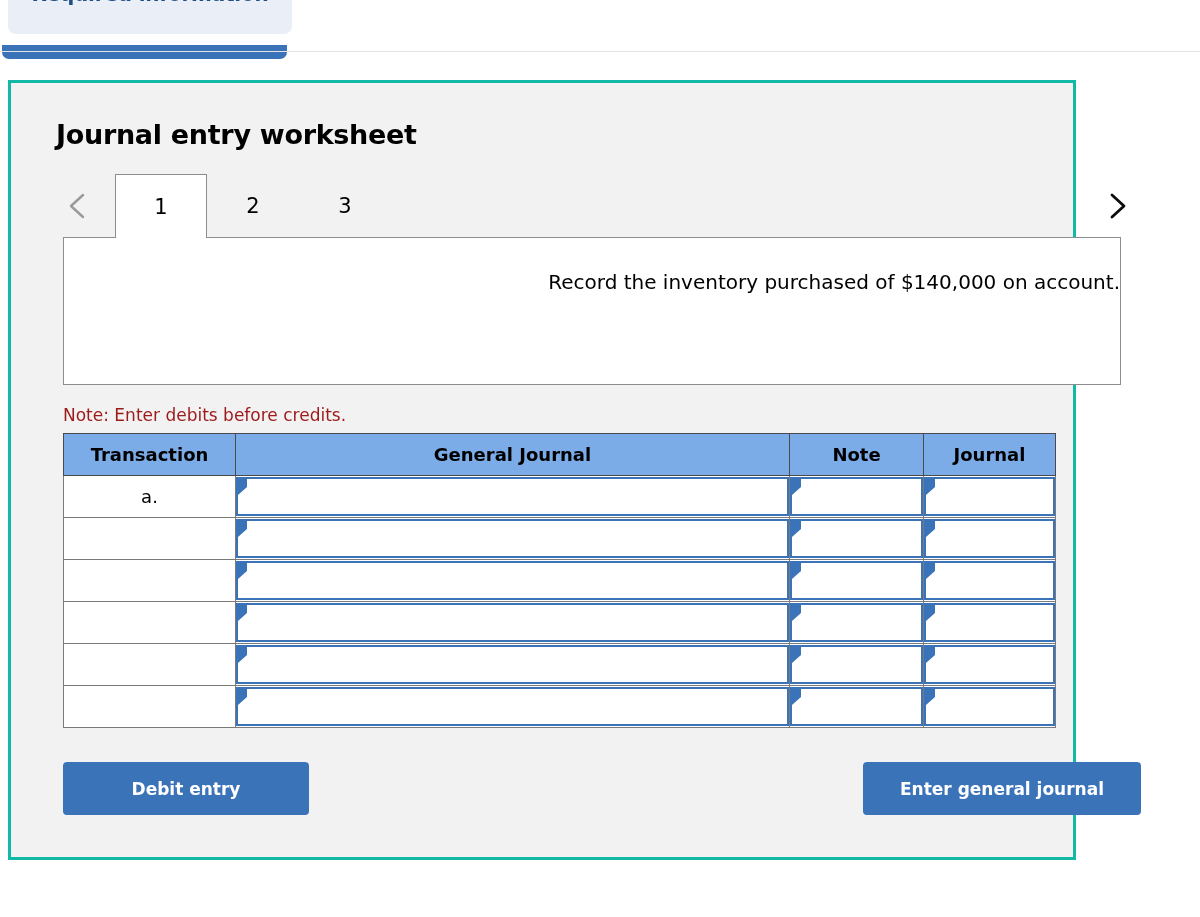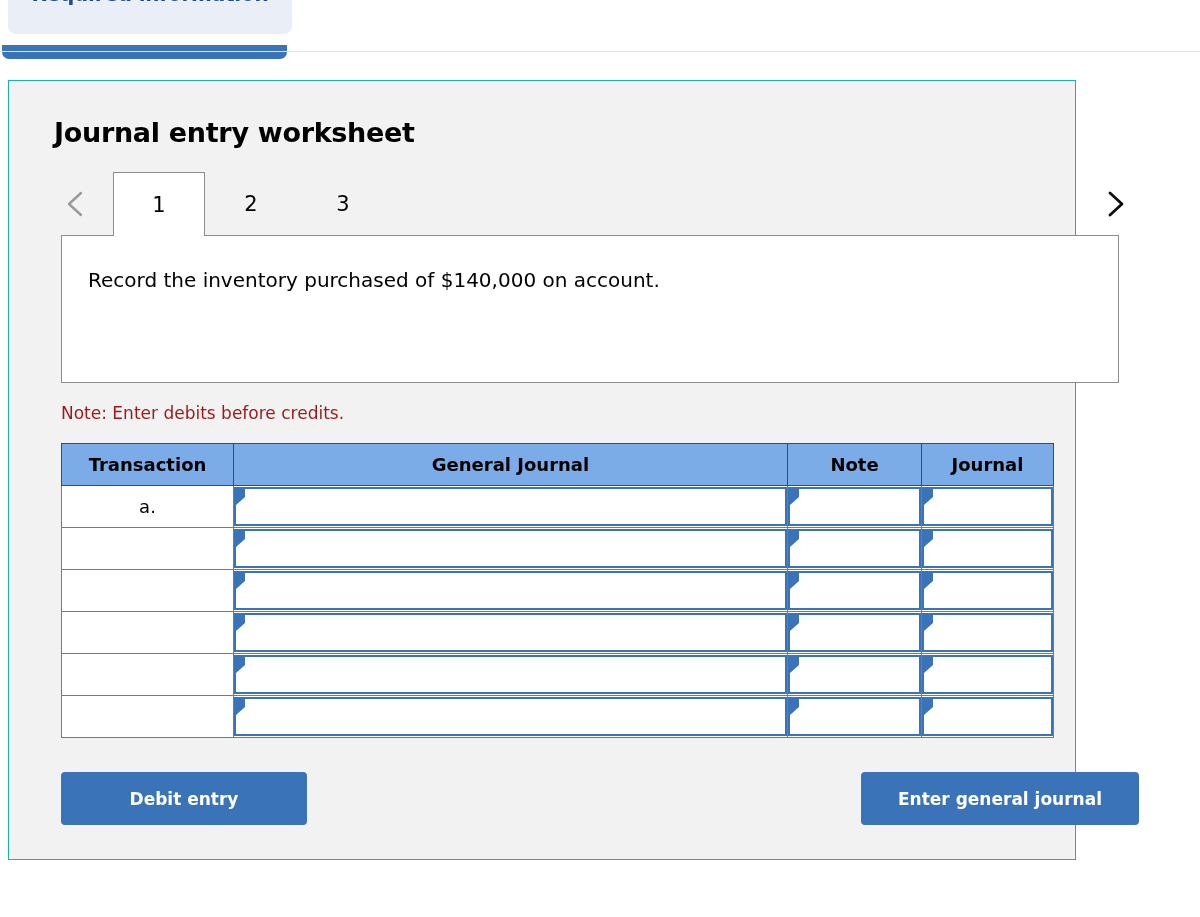--- a/index.html
+++ b/index.html
@@ -60,21 +60,21 @@
   }
 
   
   .panel {
     position: absolute;
     left: 8px;
     top: 80px;
     width: 1068px;
     height: 780px;
     background: #f2f2f2;
-    border: 1px solid #14b8a6;
+    border: 3px solid #14b8a6;
   }
 
   .panel-title {
     margin: 36px 0 0 45px;
     font-size: 27px;
     font-weight: bold;
     color: #000000;
     letter-spacing: -0.3px;
   }
 
@@ -131,37 +131,38 @@
   
   .prompt-box {
     position: relative;
     margin: 0 0 0 52px;
     width: 1058px;
     height: 148px;
     background: #ffffff;
     border: 1px solid #8d8d8d;
     margin-top: -1px;
     z-index: 1;
+    text-align: right;
   }
   .prompt-text {
     padding: 32px 0 0 26px;
     font-size: 20px;
     color: #000000;
   }
 
   
   .note {
     margin: 20px 0 5px 52px;
     font-size: 17px;
     color: #9c1a1a;
   }
 
   
   .jtable-wrap {
-    margin: 20px 0 0 52px;
+    margin: 8px 0 0 52px;
     width: 992px;
   }
   table.jtable {
     border-collapse: collapse;
     width: 992px;
     table-layout: fixed;
   }
   table.jtable th {
     background: #7bace8;
     border: 1px solid #4a4a4a;

